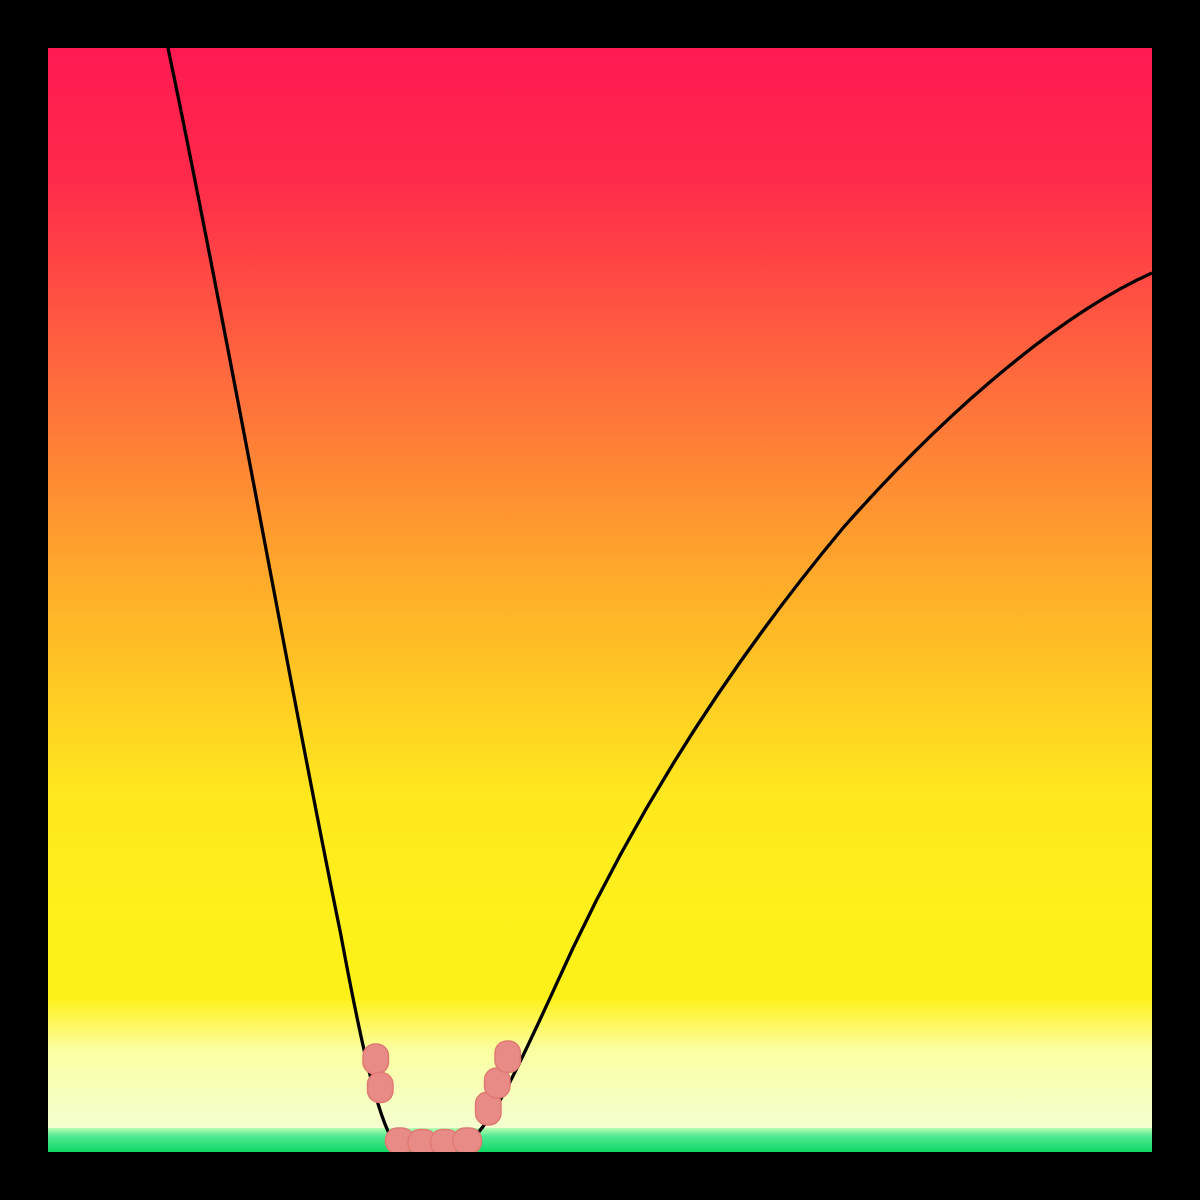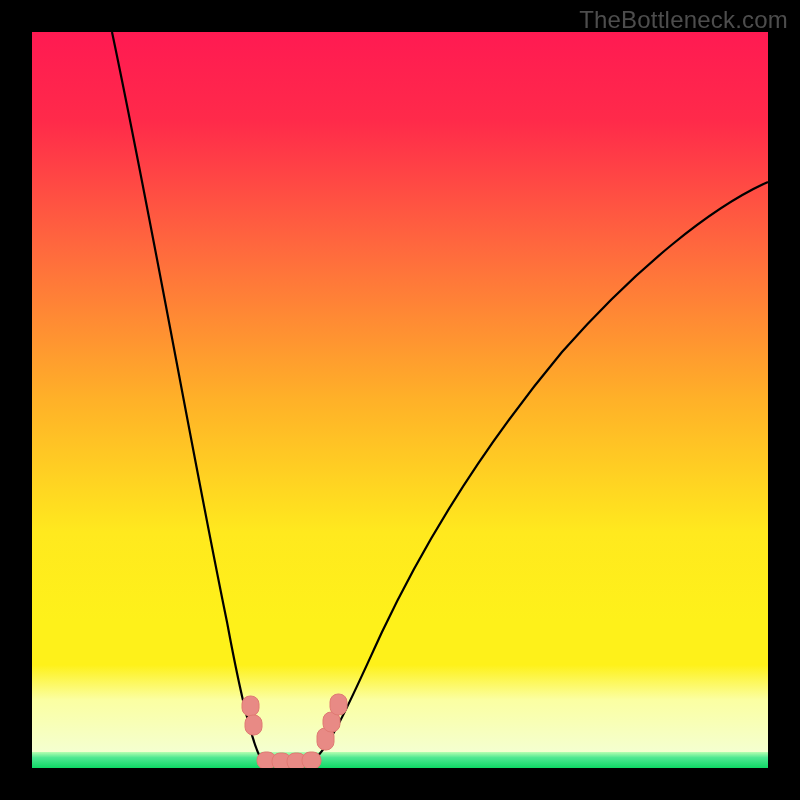--- a/index.html
+++ b/index.html
@@ -89,15 +89,14 @@
         <rect x="240" y="721" width="19" height="17" rx="8"></rect>
         <rect x="255" y="721" width="19" height="17" rx="8"></rect>
         <rect x="270" y="720" width="19" height="17" rx="8"></rect>
         <rect x="285" y="696" width="17" height="22" rx="8"></rect>
         <rect x="291" y="680" width="17" height="20" rx="8"></rect>
         <rect x="298" y="662" width="17" height="21" rx="8"></rect>
       </g>
     </svg>
   </div>
 
-  <div class="watermark">TheBottleneck.com</div>
 
 </div>
 
 </body></html>

